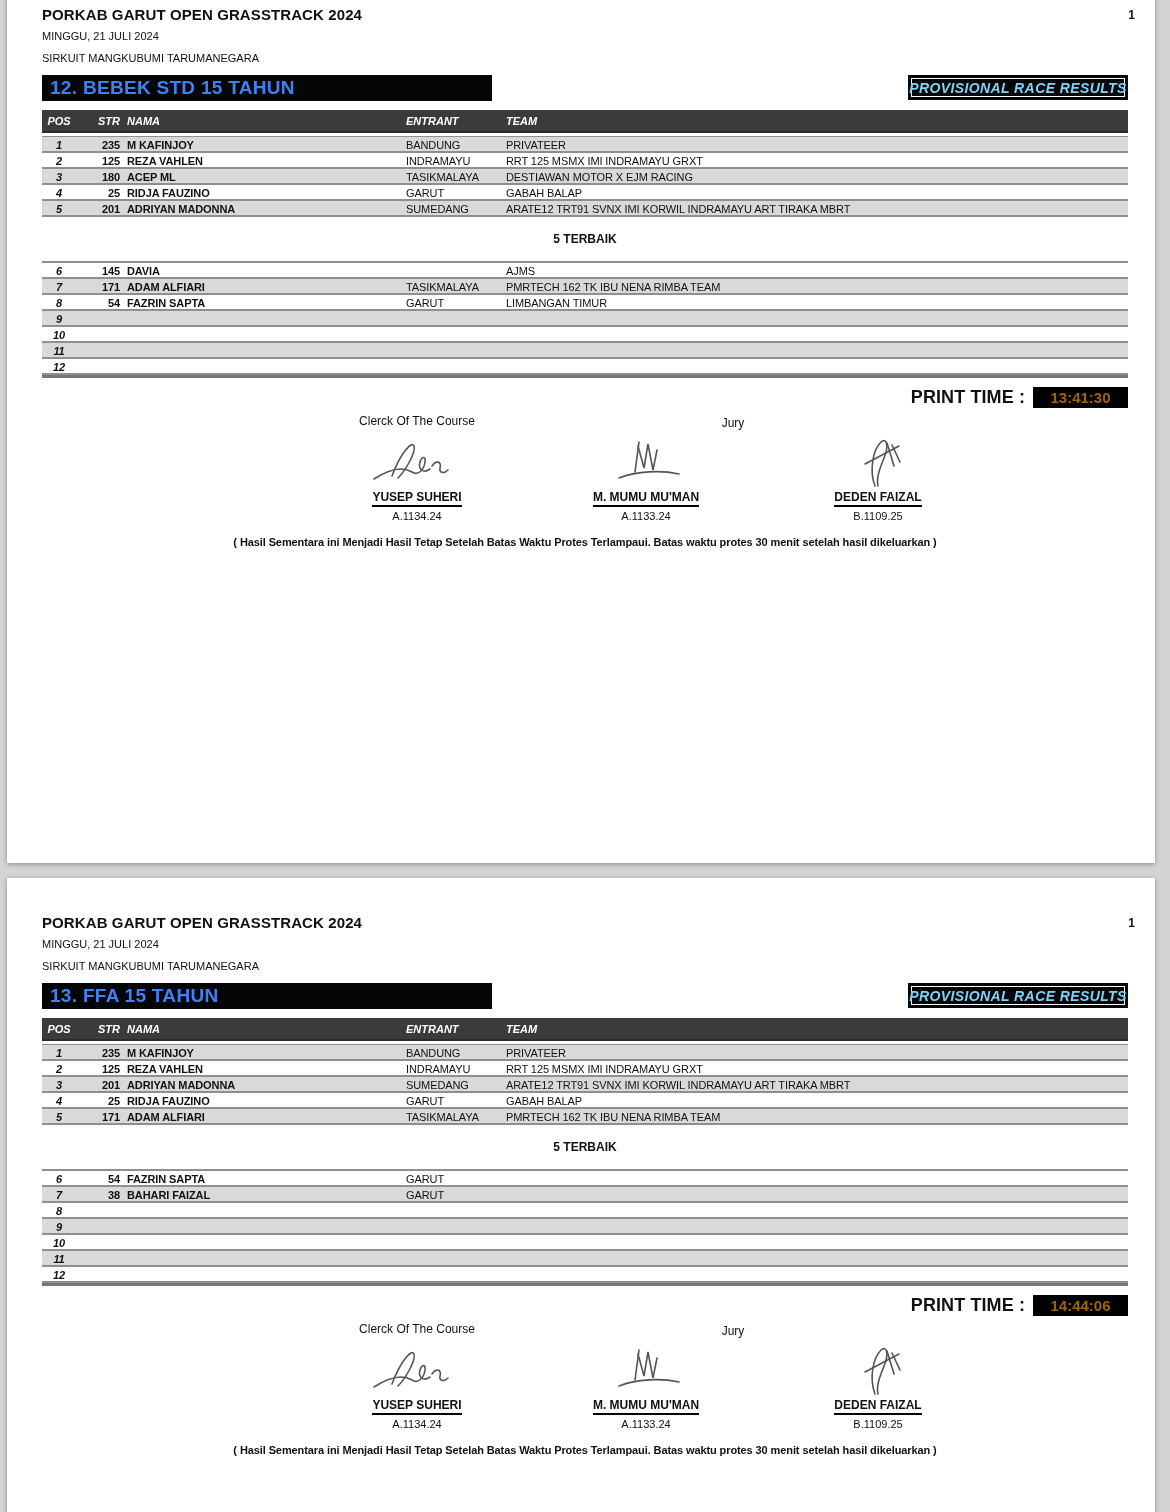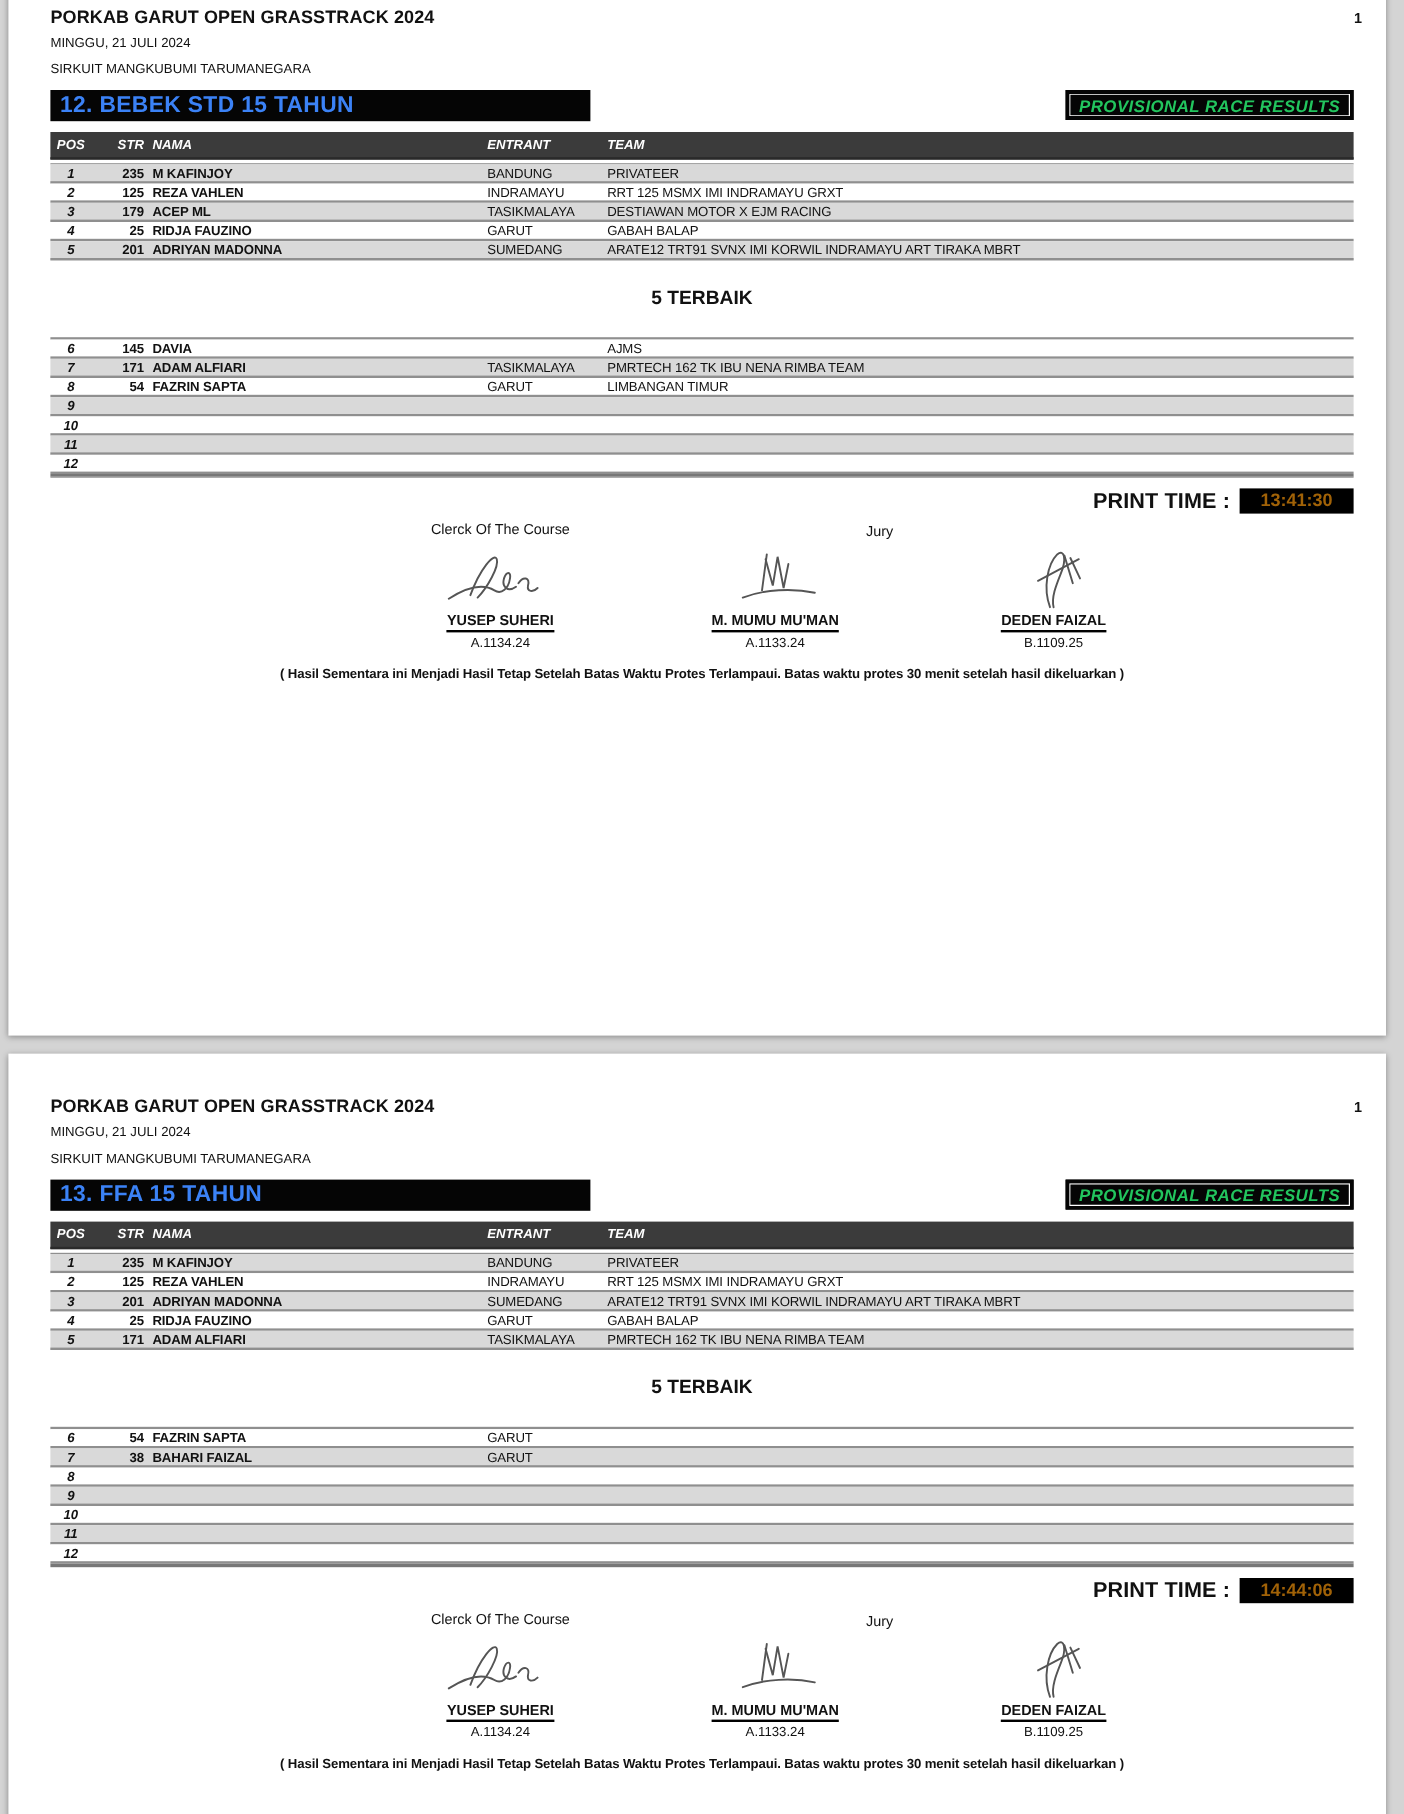--- a/index.html
+++ b/index.html
@@ -31,21 +31,21 @@
   .event-date  { font-size:11px; margin-bottom:10px; }
   .event-venue { font-size:11px; margin-bottom:11px; }
 
   .banner-row { display:flex; justify-content:space-between; align-items:flex-start; margin-bottom:9px; }
   .class-bar {
     width:450px; height:26px; background:#050505; color:#3b82f6;
     font-size:19px; font-weight:700; line-height:26px; padding-left:8px;
     letter-spacing:0.3px; white-space:nowrap;
   }
   .prov-box {
-    width:240px; height:25px; background:#050505; color:#22c55e;
+    width:220px; height:25px; background:#050505; color:#7dd3fc;
     border:3px solid #050505;
     box-shadow:inset 0 0 0 1px #fff;
     font-size:14px; font-weight:700; font-style:italic;
     display:flex; align-items:center; justify-content:center;
     letter-spacing:0.4px; white-space:nowrap;
   }
 
   .results-table { width:1086px; }
   .thead {
     height:23px; background:#3b3b3b; color:#fff;
@@ -60,22 +60,22 @@
   .rows--bottom { border-top:2px solid #8f8f8f; margin-top:0; }
   .rows--bottom .row:nth-of-type(even) { background:#d9d9d9; }
 
   .c-pos  { width:34px;  text-align:center; font-style:italic; font-weight:700; }
   .c-str  { width:44px;  text-align:right;  font-weight:700; }
   .c-nama { width:286px; padding-left:7px;  font-weight:700; white-space:nowrap; }
   .c-entrant { width:92px; text-align:left; white-space:nowrap; }
   .c-team { flex:1; padding-left:8px; white-space:nowrap; }
 
   .terbaik {
-    height:64px; display:flex; align-items:center; justify-content:center;
-    font-size:16px; font-weight:700;
+    height:44px; display:flex; align-items:center; justify-content:center;
+    font-size:12px; font-weight:700;
   }
   .end-rule { height:3px; border-top:2px solid #777; border-bottom:1px solid #777; }
 
   .print-row {
     margin-top:9px; display:flex; justify-content:flex-end; align-items:center;
     width:1086px;
   }
   .print-label { font-size:18px; font-weight:700; margin-right:8px; letter-spacing:0.1px; }
   .print-time-box {
     min-width:95px; height:21px; background:#000; color:#a16207;
@@ -142,21 +142,21 @@
           <div class="row">
             <span class="c-pos">2</span>
             <span class="c-str">125</span>
             <span class="c-nama">REZA VAHLEN</span>
             <span class="c-entrant">INDRAMAYU</span>
             <span class="c-team">RRT 125 MSMX IMI INDRAMAYU GRXT</span>
           </div>
 
           <div class="row">
             <span class="c-pos">3</span>
-            <span class="c-str">179</span>
+            <span class="c-str">180</span>
             <span class="c-nama">ACEP ML</span>
             <span class="c-entrant">TASIKMALAYA</span>
             <span class="c-team">DESTIAWAN MOTOR X EJM RACING</span>
           </div>
 
           <div class="row">
             <span class="c-pos">4</span>
             <span class="c-str">25</span>
             <span class="c-nama">RIDJA FAUZINO</span>
             <span class="c-entrant">GARUT</span>

